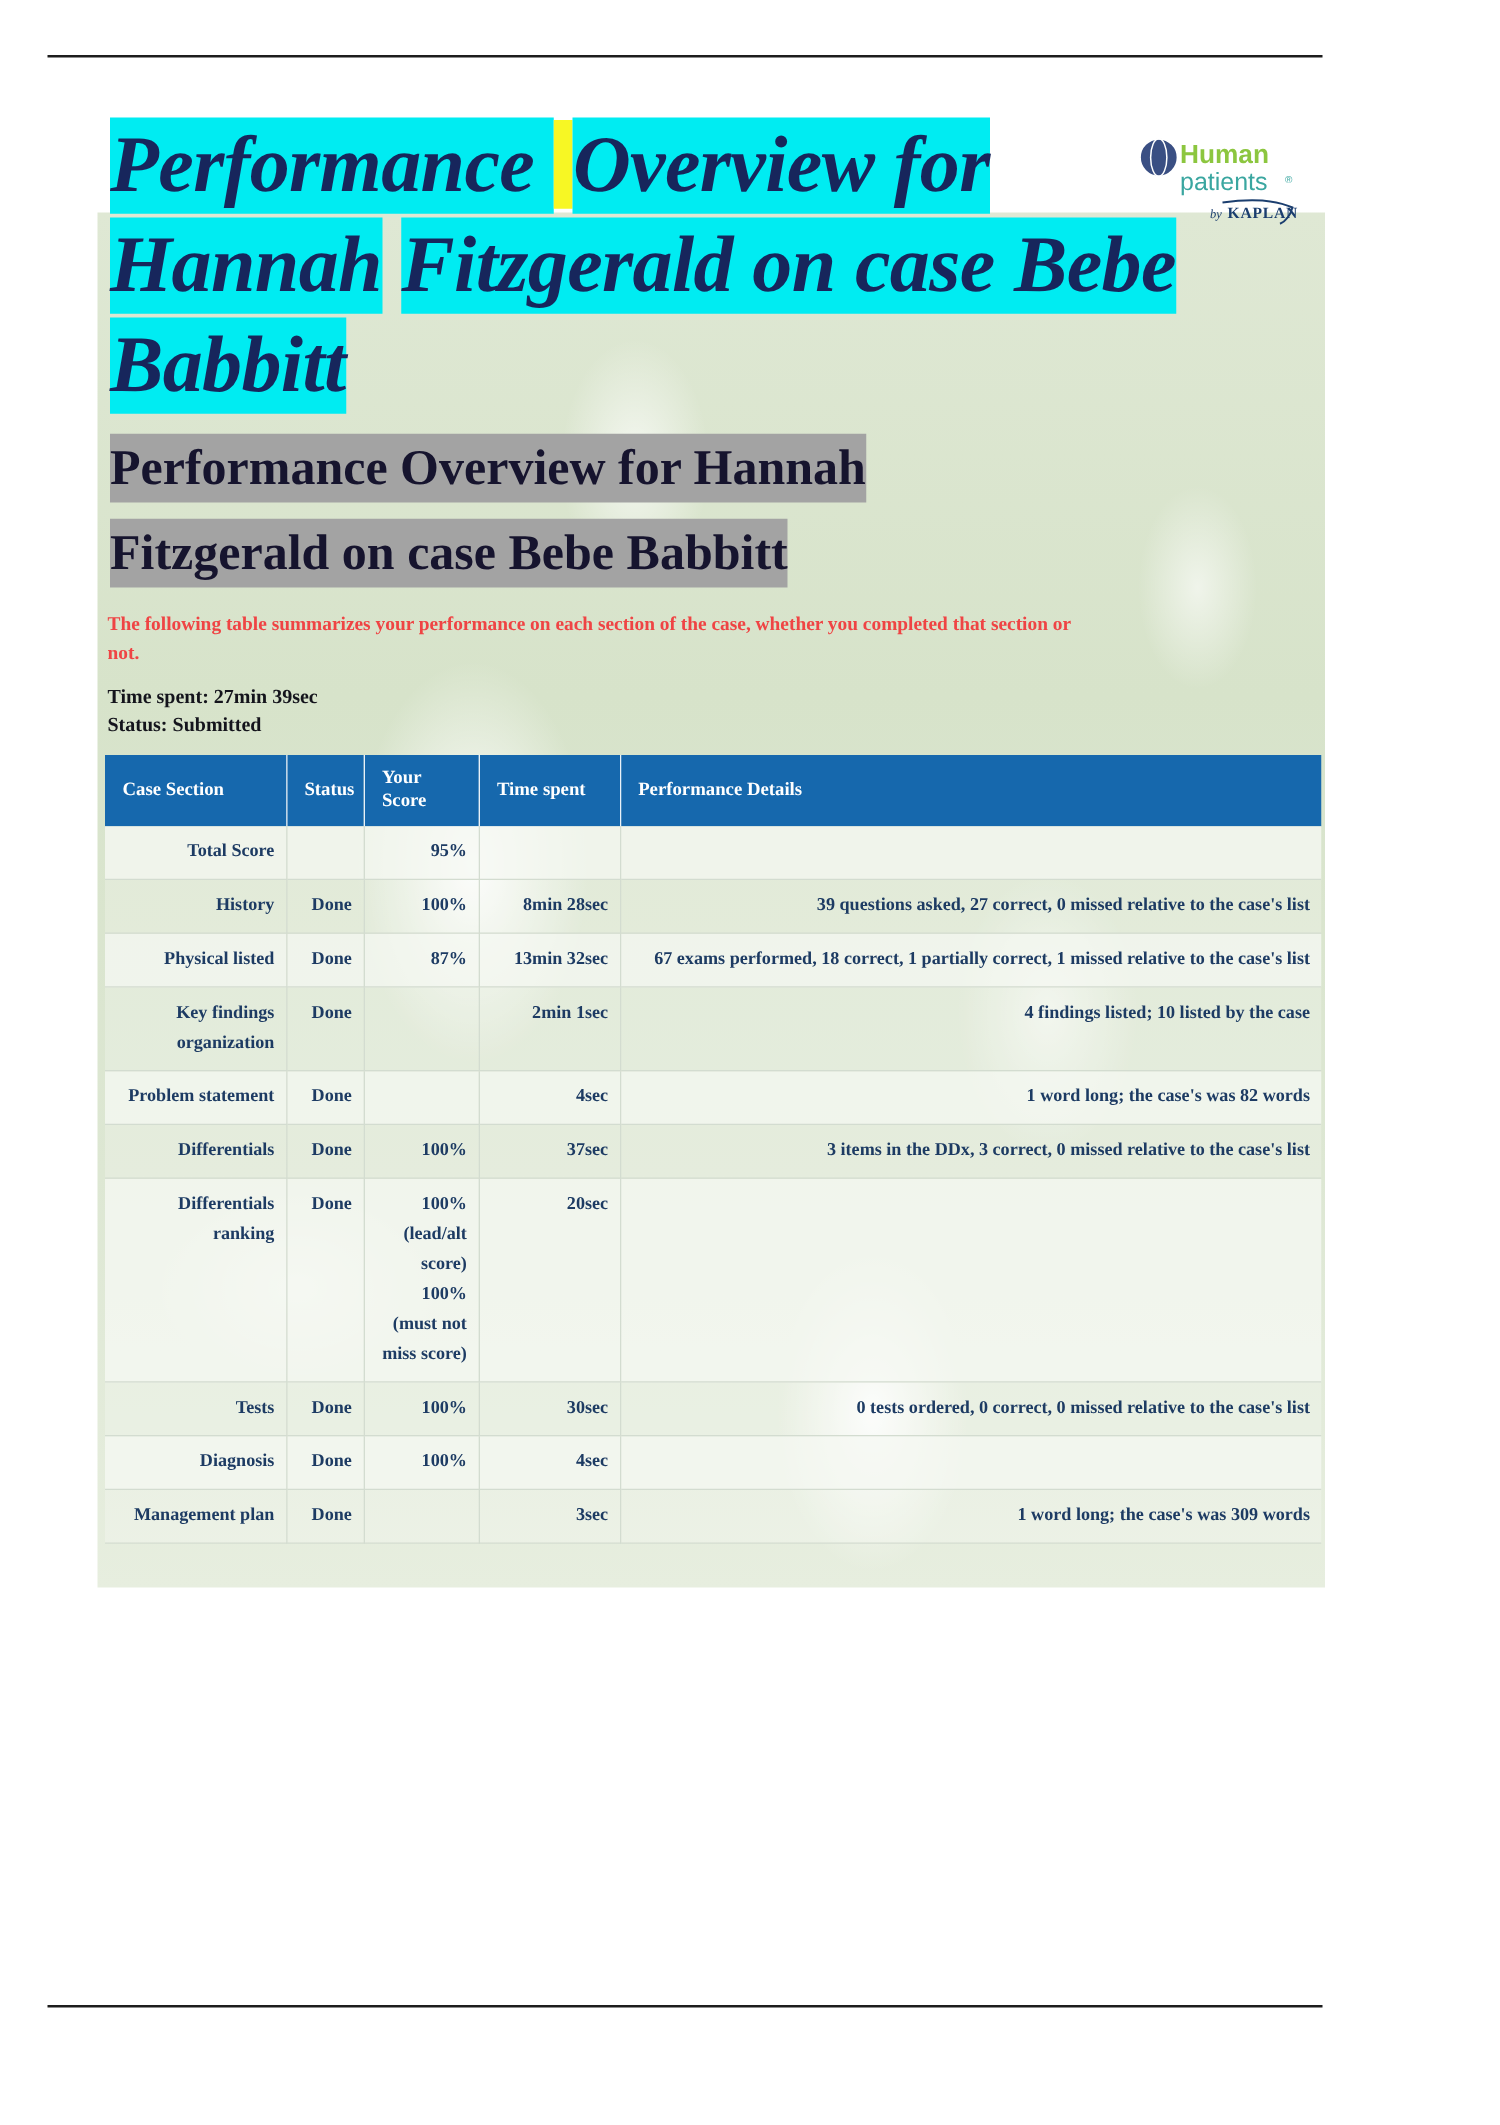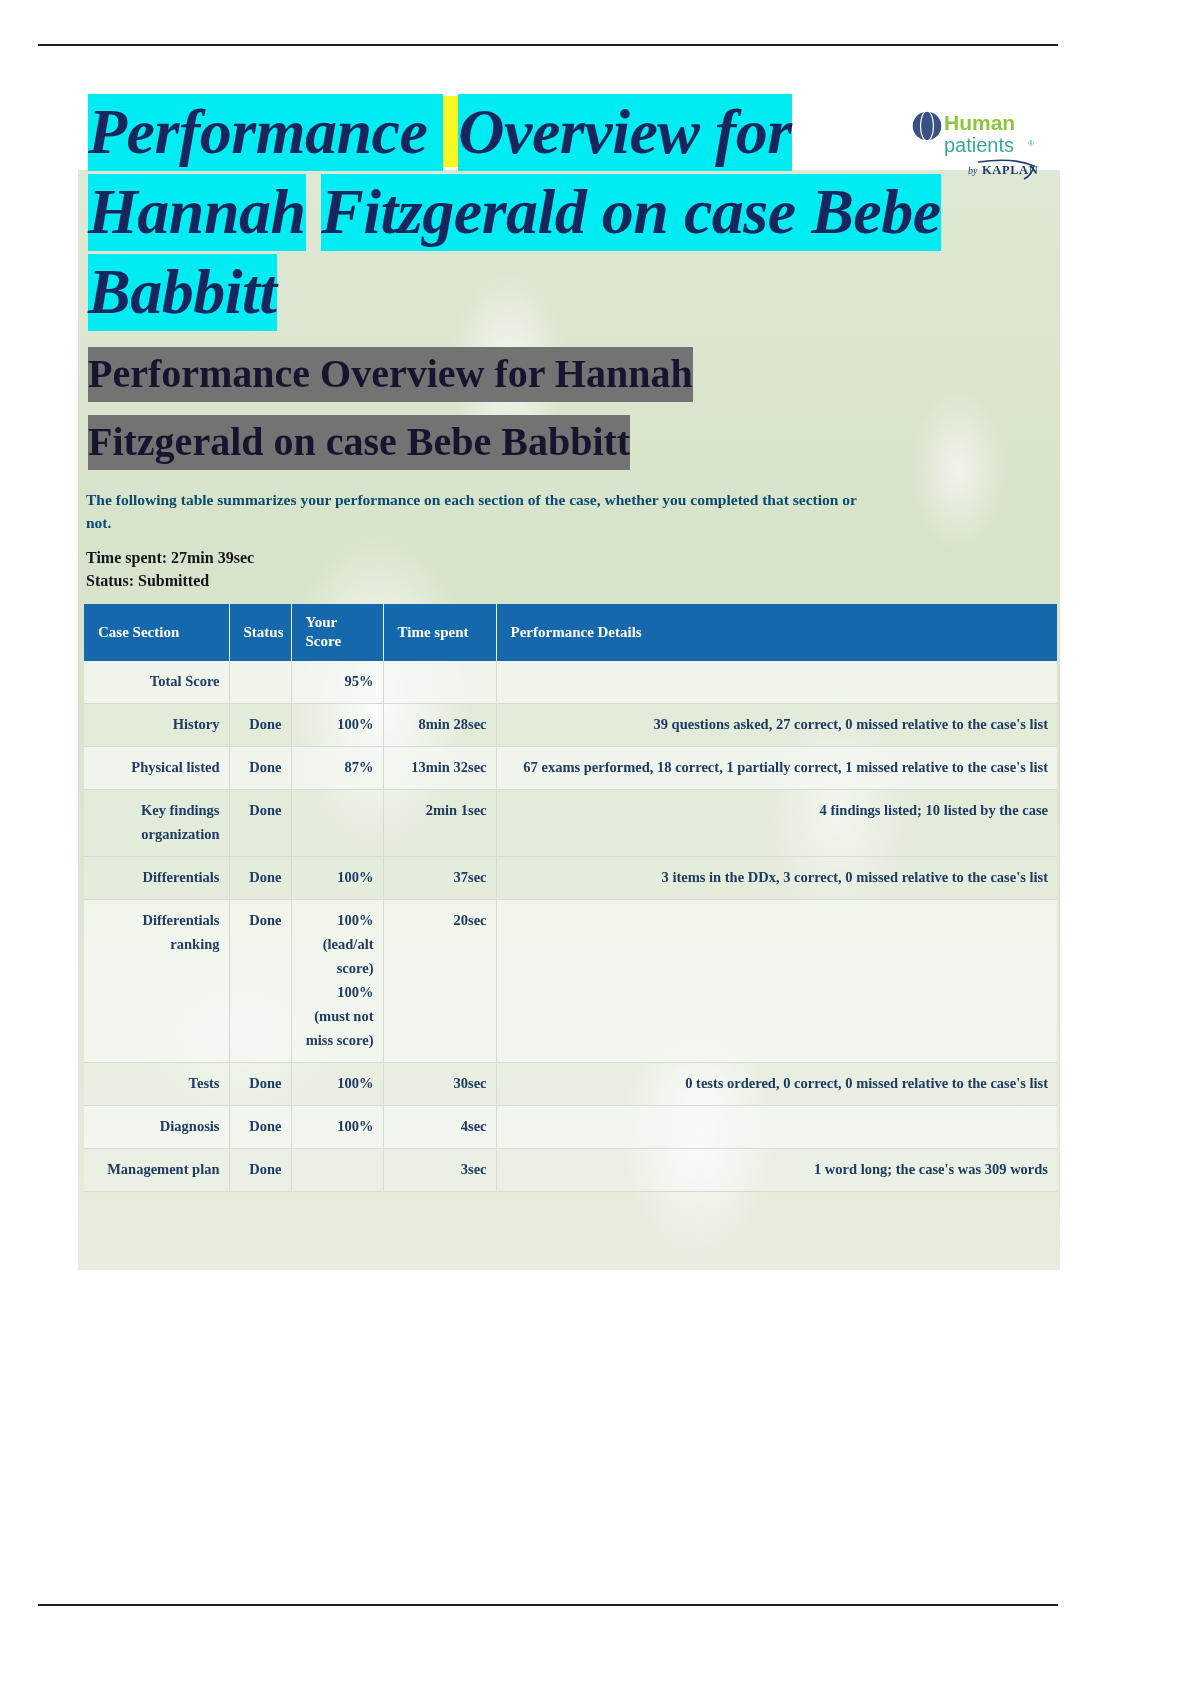--- a/index.html
+++ b/index.html
@@ -108,35 +108,35 @@
   }
   .subtitle-line {
     font-family: "Liberation Serif", "DejaVu Serif", serif;
     font-weight: bold;
     font-size: 40px;
     line-height: 68px;
     color: #16142e;
     white-space: nowrap;
   }
   .hl-magenta {
-    background: #737373;
+    background: #a3a3a3;
     padding: 4px 0 6px 0;
   }
 
   
   #intro {
     position: absolute;
     left: 86px;
     top: 488px;
     width: 790px;
     font-family: "Liberation Serif", "DejaVu Serif", serif;
     font-weight: bold;
     font-size: 15.5px;
     line-height: 23px;
-    color: #0c4a6e;
+    color: #ef4444;
   }
   #meta {
     position: absolute;
     left: 86px;
     top: 546px;
     font-family: "Liberation Serif", "DejaVu Serif", serif;
     font-weight: bold;
     font-size: 16px;
     line-height: 23px;
     color: #14141c;
@@ -279,20 +279,27 @@
               <td class="pre">13min 32sec</td>
               <td class="pre">67 exams performed, 18 correct, 1 partially correct, 1 missed relative to the case's list</td>
             </tr>
             <tr class="even">
               <td class="cell-section pre">Key findings organization</td>
               <td class="pre">Done</td>
               <td class="pre"></td>
               <td class="pre">2min 1sec</td>
               <td class="pre">4 findings listed; 10 listed by the case</td>
             </tr>
+            <tr class="odd">
+              <td class="cell-section pre">Problem statement</td>
+              <td class="pre">Done</td>
+              <td class="pre"></td>
+              <td class="pre">4sec</td>
+              <td class="pre">1 word long; the case's was 82 words</td>
+            </tr>
             <tr class="even">
               <td class="cell-section pre">Differentials</td>
               <td class="pre">Done</td>
               <td class="pre">100%</td>
               <td class="pre">37sec</td>
               <td class="pre">3 items in the DDx, 3 correct, 0 missed relative to the case's list</td>
             </tr>
             <tr class="odd">
               <td class="cell-section pre">Differentials ranking</td>
               <td class="pre">Done</td>

